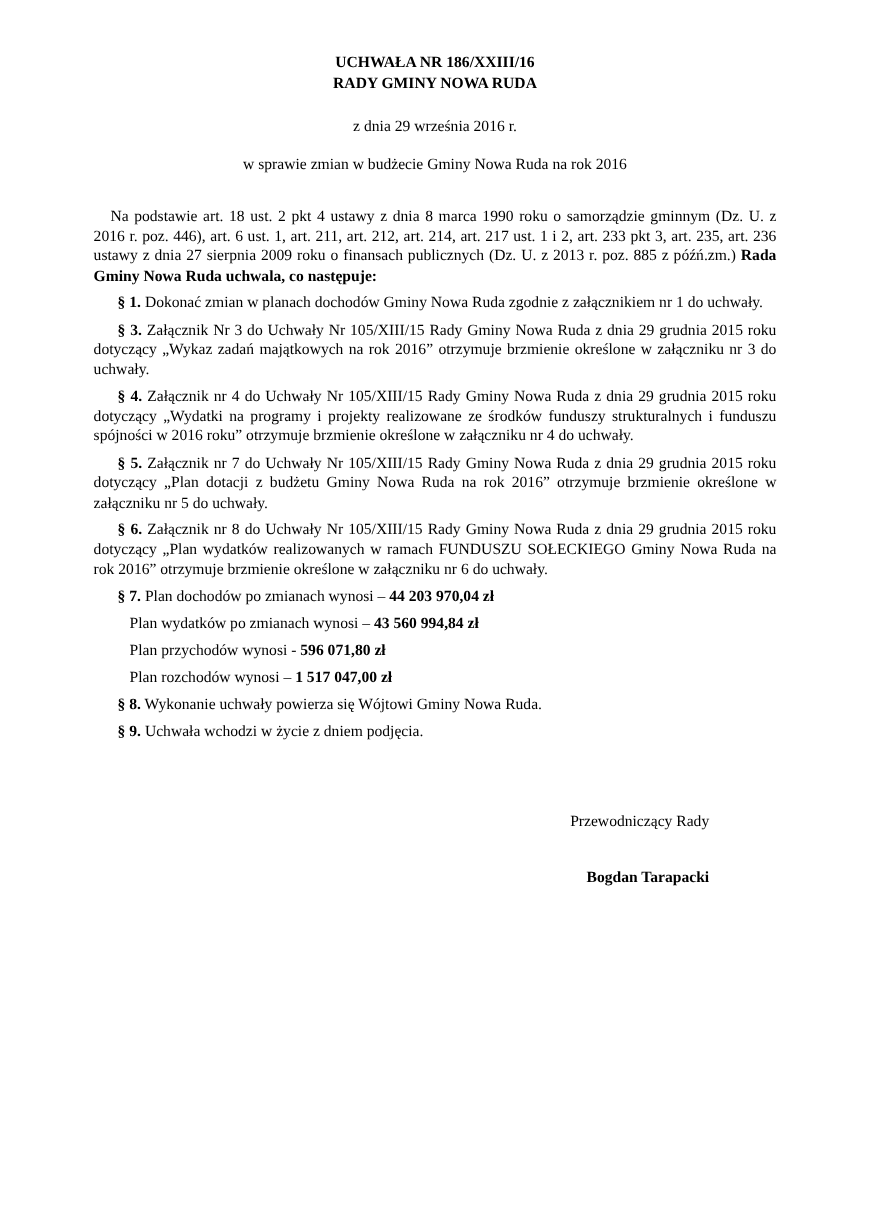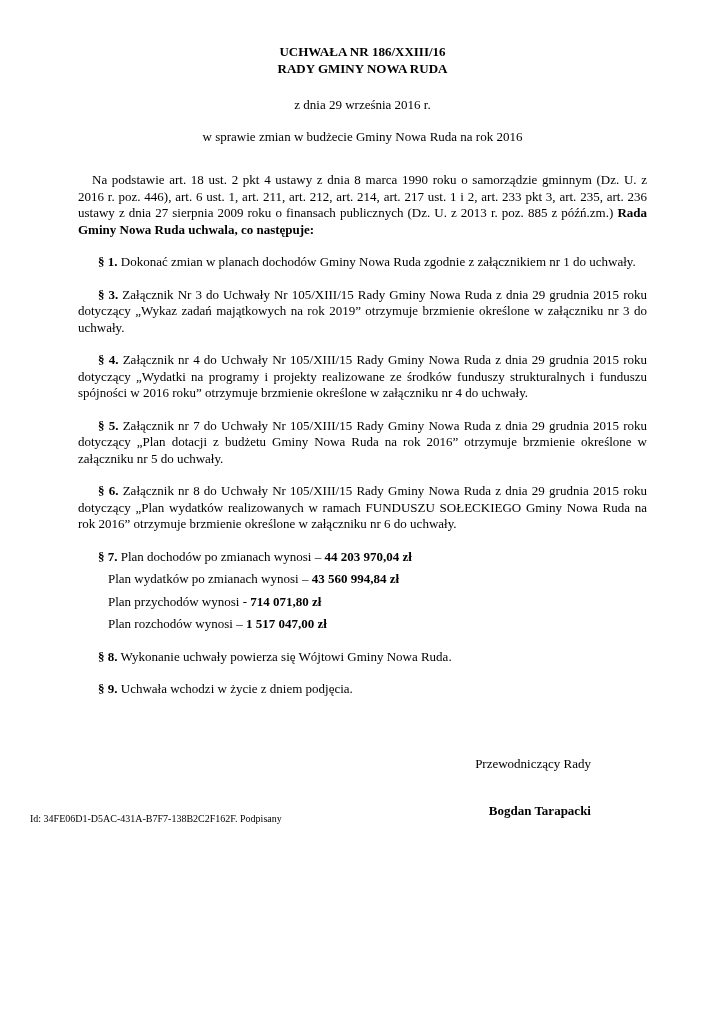--- a/index.html
+++ b/index.html
@@ -40,21 +40,21 @@
   }
   .para {
     margin: 0;
     text-align: justify;
   }
   .preamble {
     margin-top: 27px;
     text-indent: 14px;
   }
   .section {
-    margin-top: 16px;
+    margin-top: 6px;
     text-indent: 20px;
   }
   .plan-line {
     margin: 6px 0 0 0;
     padding-left: 30px;
     text-align: left;
   }
   .bold { font-weight: bold; text-align: center; }
   .signature {
     margin-top: 58px;
@@ -87,41 +87,40 @@
 
     <p class="date-line">z dnia 29 września 2016 r.</p>
 
     <p class="subject-line">w sprawie zmian w budżecie Gminy Nowa Ruda na rok 2016</p>
 
     <p class="para preamble"><span>Na podstawie art. 18 ust. 2 pkt 4  ustawy z dnia 8 marca 1990 roku o samorządzie gminnym (Dz. U. z 2016 r. poz. 446), art. 6 ust. 1, art. 211, art. 212, art. 214, art. 217 ust. 1 i 2, art. 233 pkt 3, art. 235, art. 236 ustawy z dnia 27 sierpnia 2009 roku o finansach publicznych (Dz. U. z 2013 r. poz. 885 z późń.zm.) </span><span class="bold">Rada Gminy Nowa Ruda uchwala, co następuje:</span></p>
 
     <p class="para section"><span class="bold">§ 1.</span><span> Dokonać  zmian w planach dochodów Gminy Nowa Ruda zgodnie z załącznikiem  nr 1 do uchwały.</span></p>
 
 
-    <p class="para section"><span class="bold">§ 3.</span><span> Załącznik Nr 3 do Uchwały Nr 105/XIII/15 Rady Gminy Nowa Ruda z dnia 29 grudnia 2015 roku dotyczący „Wykaz zadań majątkowych na rok 2019” otrzymuje brzmienie określone w załączniku nr 3 do uchwały.</span></p>
+    <p class="para section"><span class="bold">§ 3.</span><span> Załącznik Nr 3 do Uchwały Nr 105/XIII/15 Rady Gminy Nowa Ruda z dnia 29 grudnia 2015 roku dotyczący „Wykaz zadań majątkowych na rok 2016” otrzymuje brzmienie określone w załączniku nr 3 do uchwały.</span></p>
 
     <p class="para section"><span class="bold">§ 4.</span><span> Załącznik nr 4 do Uchwały Nr 105/XIII/15 Rady Gminy Nowa Ruda z dnia 29 grudnia 2015 roku dotyczący „Wydatki na programy i projekty realizowane ze środków funduszy strukturalnych i funduszu spójności w 2016 roku” otrzymuje brzmienie określone w załączniku nr 4 do uchwały.</span></p>
 
     <p class="para section"><span class="bold">§ 5.</span><span> Załącznik nr 7 do Uchwały Nr 105/XIII/15 Rady Gminy Nowa Ruda z dnia 29 grudnia 2015 roku dotyczący „Plan dotacji z budżetu Gminy Nowa Ruda na rok 2016” otrzymuje brzmienie określone w załączniku nr 5 do uchwały.</span></p>
 
     <p class="para section"><span class="bold">§ 6.</span><span> Załącznik nr 8 do Uchwały Nr 105/XIII/15 Rady Gminy Nowa Ruda z dnia 29 grudnia 2015 roku dotyczący „Plan wydatków realizowanych w ramach FUNDUSZU SOŁECKIEGO Gminy Nowa Ruda na rok 2016” otrzymuje brzmienie określone w załączniku nr 6 do uchwały.</span></p>
 
     <p class="para section"><span class="bold">§ 7.</span><span> Plan dochodów po zmianach wynosi – </span><span class="bold">44 203 970,04 zł</span></p>
 
     <p class="plan-line"><span>Plan wydatków po  zmianach wynosi – </span><span class="bold">43 560 994,84 zł</span></p>
 
-    <p class="plan-line"><span>Plan przychodów wynosi - </span><span class="bold">714 071,80 zł</span></p>
+    <p class="plan-line"><span>Plan przychodów wynosi - </span><span class="bold">596 071,80 zł</span></p>
 
     <p class="plan-line"><span>Plan rozchodów wynosi – </span><span class="bold">1 517 047,00  zł</span></p>
 
     <p class="para section"><span class="bold">§ 8.</span><span> Wykonanie uchwały powierza się Wójtowi Gminy Nowa Ruda.</span></p>
 
     <p class="para section"><span class="bold">§ 9.</span><span> Uchwała wchodzi w życie z dniem podjęcia.</span></p>
 
     <div class="signature">
       <p class="sig-role">Przewodniczący Rady</p>
       <p class="sig-name">Bogdan Tarapacki</p>
     </div>
 
   </div>
 
-  <div class="footer-id">Id: 34FE06D1-D5AC-431A-B7F7-138B2C2F162F. Podpisany</div>
 </div>
 
 </body></html>

